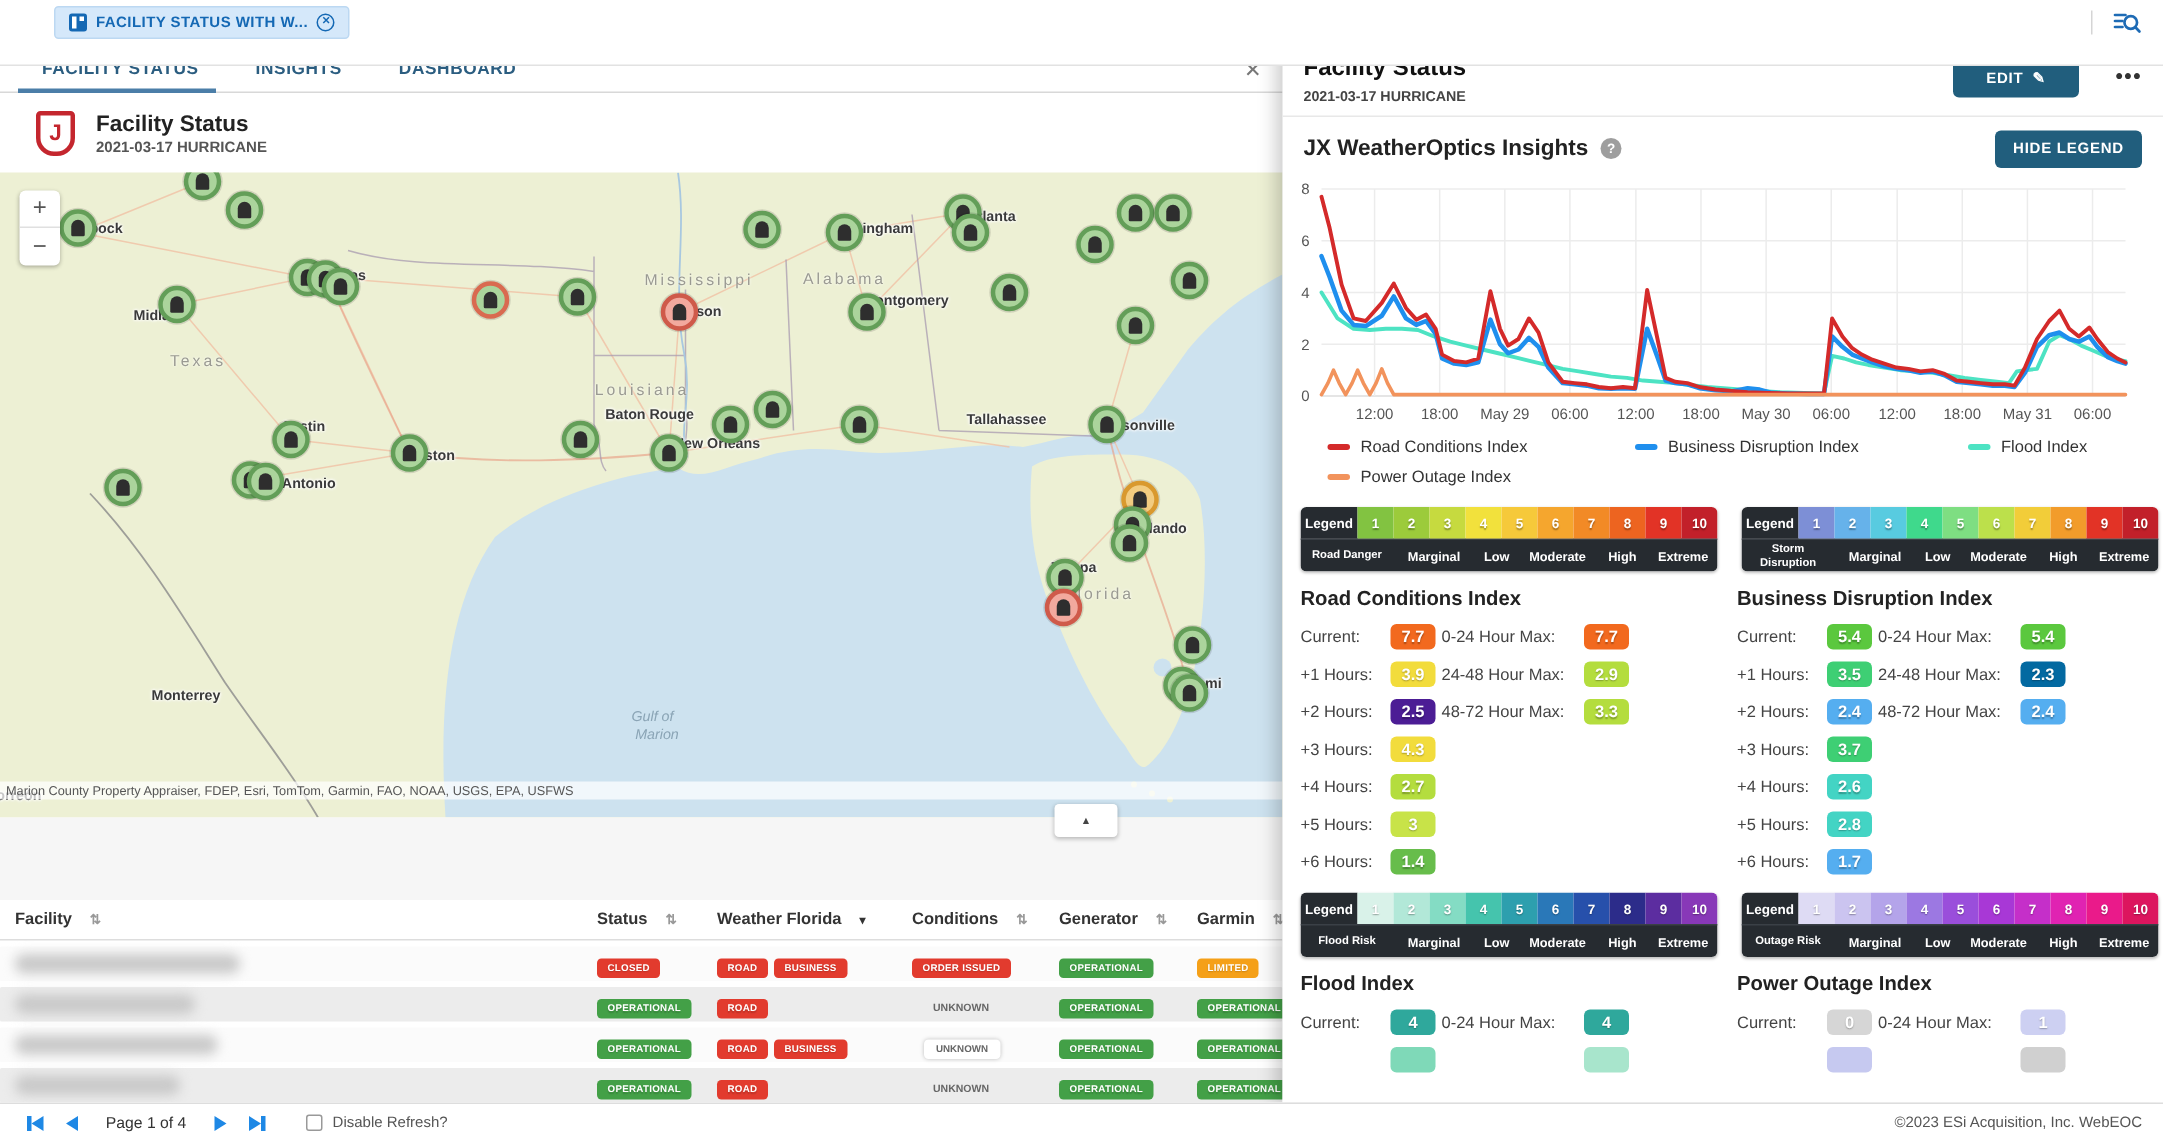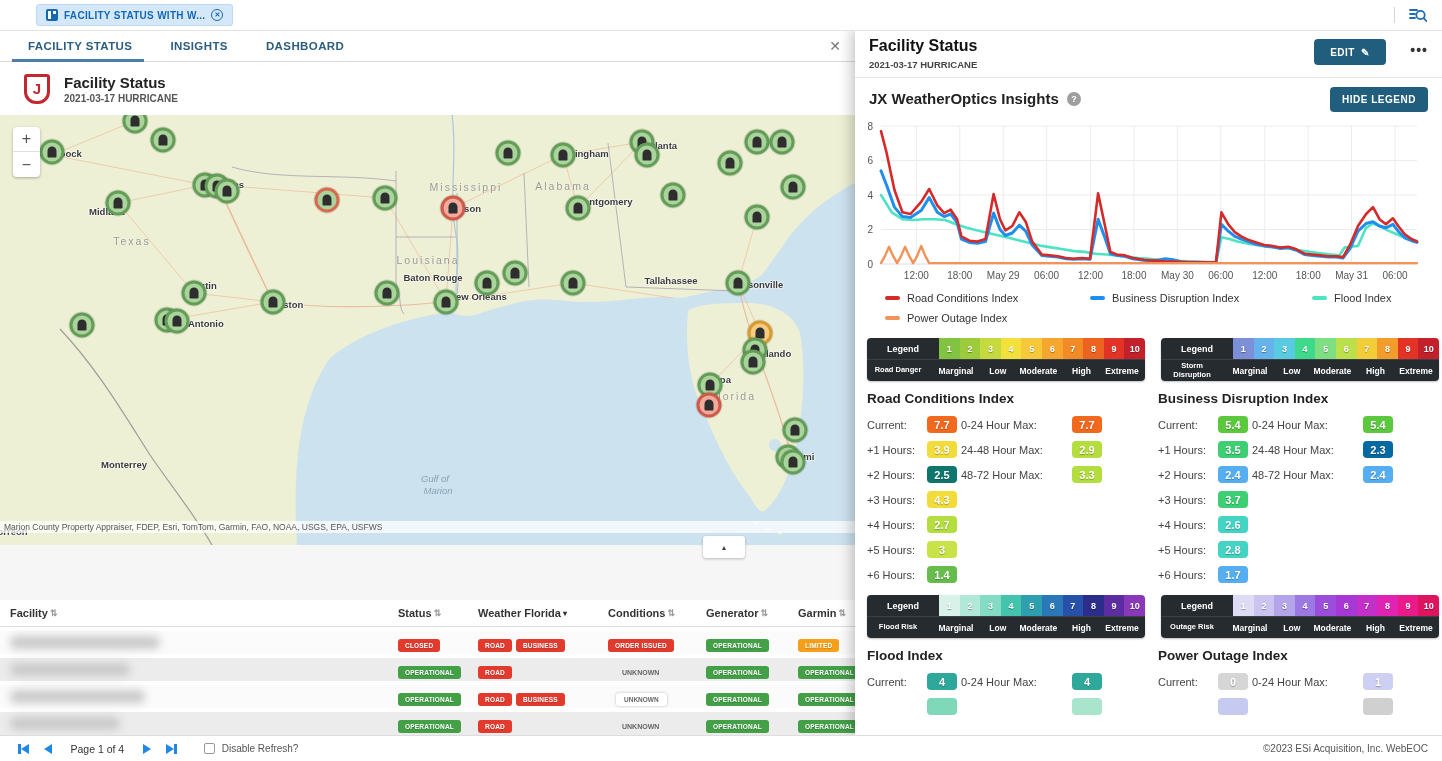--- a/index.html
+++ b/index.html
@@ -1,18 +1,18 @@
 <!DOCTYPE html>
 <html><head>
 <meta charset="utf-8">
 <style>
   *{box-sizing:border-box;margin:0;padding:0}
   html,body{width:1442px;height:761px;overflow:hidden;font-family:"Liberation Sans",sans-serif;background:#fff}
   
-  #topbar{position:absolute;top:0;left:0;right:0;height:31px;background:#fff;border-bottom:1px solid #e2e2e2;z-index:30}
+  #topbar{position:absolute;top:0;left:0;right:0;height:44px;background:#fff;border-bottom:1px solid #e2e2e2;z-index:30}
   #board-tab{position:absolute;left:36px;top:4px;height:22px;background:#d5e8fa;border:1px solid #bcd8f2;border-radius:3px;display:flex;align-items:center;gap:6px;padding:0 9px;cursor:pointer}
   #board-tab .bicon{width:12px;height:12px;background:#1468b4;border-radius:2px;position:relative}
   #board-tab .bicon:before{content:"";position:absolute;left:2px;top:2px;width:3px;height:8px;background:#fff}
   #board-tab .bicon:after{content:"";position:absolute;left:7px;top:2px;width:3px;height:3px;background:#fff}
   #board-tab .tlabel{font-size:10px;font-weight:bold;color:#1468b4;letter-spacing:.3px}
   #board-tab .tclose{width:12px;height:12px;border:1.2px solid #1468b4;border-radius:50%;color:#1468b4;font-size:7px;line-height:10px;text-align:center;font-weight:bold}
   #top-search{position:absolute;right:14px;top:5px;width:20px;height:20px;cursor:pointer}
   #top-search:before{content:"";position:absolute;left:-14px;top:2px;width:1px;height:16px;background:#d5d5d5}
   
   #left{position:absolute;top:30px;left:0;width:855px;height:705px;background:#fff}
@@ -41,65 +41,65 @@
   #zoomctl div{height:25px;display:flex;align-items:center;justify-content:center;font-size:16px;color:#555;cursor:pointer}
   #zoomctl div:first-child{border-bottom:1px solid #e0e0e0}
   #attrib{position:absolute;left:0;bottom:12px;right:0;background:rgba(255,255,255,.72);font-size:8.5px;color:#555;padding:1px 4px;z-index:5}
   
   #strip{position:relative;height:55px;background:#f6f6f6}
   #collapse-btn{position:absolute;left:703px;top:-9px;width:42px;height:22px;background:#fff;border-radius:3px;box-shadow:0 1px 3px rgba(0,0,0,.25);display:flex;align-items:center;justify-content:center;font-size:7px;color:#444;cursor:pointer;z-index:7}
   
   #ftable{height:135px;overflow:hidden;background:#fff}
   .trow{display:grid;grid-template-columns:388px 80px 130px 98px 92px 1fr;align-items:center;padding-left:10px}
   .thead{height:27px;border-bottom:1px solid #ddd;font-size:11px;font-weight:bold;color:#333}
-  .thead .hcell{display:flex;align-items:center;gap:2px;cursor:pointer}
+  .thead .hcell{display:flex;align-items:center;gap:12px;cursor:pointer}
   .sorticon{font-size:9px;color:#999}
   .sorticon.down{color:#333;font-size:8px}
   .tdata{height:23px;margin-top:4px;border-radius:1px}
   .tdata:nth-child(even){background:#ececec}
   .tdata:nth-child(odd){background:#fbfbfb}
   .badge{display:inline-block;font-size:6.5px;font-weight:bold;color:#fff;border-radius:3px;padding:3px 7px;letter-spacing:.2px;margin-right:4px;text-shadow:0 1px 1px rgba(0,0,0,.2)}
   .evtext{font-size:7px;font-weight:bold;color:#666;padding-left:14px}
   .evpill{display:inline-block;font-size:6.5px;font-weight:bold;color:#666;background:#fff;border-radius:3px;padding:3px 8px;box-shadow:0 0 3px rgba(0,0,0,.25);margin-left:8px}
   .blurblob{height:13px;border-radius:6px;background:#c9c9c9;filter:blur(4px)}
   
   #panel{position:absolute;top:30px;left:855px;width:587px;height:705px;background:#fff;box-shadow:-4px 0 12px rgba(0,0,0,.22);z-index:10;overflow:hidden}
   #panel-header{position:relative;height:48px;border-bottom:1px solid #e8e8e8}
   #panel-header .pt{position:absolute;left:14px;top:7px;font-size:16px;font-weight:bold;color:#111}
   #panel-header .ps{position:absolute;left:14px;top:29px;font-size:9.5px;font-weight:bold;color:#444}
   .tealbtn{background:#215e7d;color:#fff;font-size:10px;font-weight:bold;letter-spacing:.5px;border:none;border-radius:4px;display:flex;align-items:center;justify-content:center;gap:6px;cursor:pointer}
-  #edit-btn{position:absolute;right:56px;top:9px;width:72px;height:26px}
+  #edit-btn{position:absolute;right:56px;top:9px;width:84px;height:26px}
   #more-btn{position:absolute;right:14px;top:12px;font-size:14px;font-weight:bold;color:#333;letter-spacing:1px;cursor:pointer}
   #insights-row{position:relative;height:42px}
   #insights-row .it{position:absolute;left:14px;top:12px;font-size:15px;font-weight:bold;color:#222}
   #help-icon{position:absolute;left:212px;top:14px;width:14px;height:14px;border-radius:50%;background:#9e9e9e;color:#fff;font-size:9px;font-weight:bold;text-align:center;line-height:14px;cursor:pointer}
   #hide-legend-btn{position:absolute;right:14px;top:9px;width:98px;height:25px}
   
   #chart-wrap{position:relative;height:168px}
   #chart-legend{padding:4px 0 0 30px;display:grid;grid-template-columns:205px 222px auto;row-gap:8px;font-size:11px;color:#333}
   .litem{display:flex;align-items:center;gap:7px}
   .lswatch{width:15px;height:4px;border-radius:2px}
   
   .scalegrid{display:grid;grid-template-columns:278px 278px;column-gap:16px;padding:0 0 0 12px;margin-top:14px}
   .scale{border-radius:4px;overflow:hidden;font-weight:bold;box-shadow:0 1px 2px rgba(0,0,0,.25)}
   .scale .r1{display:flex;height:21px}
-  .scale .r1 .lg{width:72px;background:#262b30;color:#fff;font-size:9px;display:flex;align-items:center;justify-content:center}
+  .scale .r1 .lg{width:38px;background:#262b30;color:#fff;font-size:9px;display:flex;align-items:center;justify-content:center}
   .scale .r1 .num{flex:1;display:flex;align-items:center;justify-content:center;font-size:9px;color:#fff;text-shadow:0 1px 1px rgba(0,0,0,.35)}
   .scale .r2{display:flex;height:22px;background:#262b30;color:#fff;border-top:1px solid #3a4046}
   .scale .r2 .nm{width:62px;font-size:7.5px;line-height:1.15;display:flex;align-items:center;justify-content:center;text-align:center;white-space:pre-line}
   .scale .r2 .bd{display:flex;align-items:center;justify-content:center;font-size:8.5px}
   
   .idxgrid{display:grid;grid-template-columns:291px 284px;padding-left:12px}
   .idxsec .ititle{font-size:13.5px;font-weight:bold;color:#222;margin:10px 0 6px 0}
   .irow{display:flex;align-items:center;height:25px}
   .ilabel{width:60px;font-size:11px;color:#444}
   .chip{min-width:30px;height:17px;border-radius:4px;color:#fff;font-size:11px;font-weight:bold;display:flex;align-items:center;justify-content:center;text-shadow:0 1px 1px rgba(0,0,0,.3);padding:0 4px}
   .icols{display:flex}
   .icol2{margin-left:4px}
-  .ilabel.wide{width:111px}
+  .ilabel.wide{width:95px}
   
   #footer{position:absolute;left:0;right:0;bottom:0;height:26px;background:#fff;border-top:1px solid #ddd;z-index:40;display:flex;align-items:center;justify-content:space-between;padding:0 14px 0 18px}
   #pager{display:flex;align-items:center;gap:15px}
   .pbtn{display:flex;align-items:center;cursor:pointer}
   .tri-l{width:0;height:0;border-top:5px solid transparent;border-bottom:5px solid transparent;border-right:8px solid #1e88e5}
   .tri-r{width:0;height:0;border-top:5px solid transparent;border-bottom:5px solid transparent;border-left:8px solid #1e88e5}
   .pbar{width:2.5px;height:10px;background:#1e88e5}
   #page-label{font-size:10.5px;color:#333;margin:0 4px}
   #refresh-box{display:flex;align-items:center;gap:7px;margin-left:12px;cursor:pointer}
   #refresh-box .cb{width:11px;height:11px;border:1.4px solid #999;border-radius:2px;background:#fff}
@@ -521,21 +521,21 @@
             <div class="irow">
               <span class="ilabel">Current:</span>
               <span class="chip" style="background:#f2691e">7.7</span>
             </div>
             <div class="irow">
               <span class="ilabel">+1 Hours:</span>
               <span class="chip" style="background:#f2dc3c">3.9</span>
             </div>
             <div class="irow">
               <span class="ilabel">+2 Hours:</span>
-              <span class="chip" style="background:#0f766e">2.5</span>
+              <span class="chip" style="background:#4c1d95">2.5</span>
             </div>
             <div class="irow">
               <span class="ilabel">+3 Hours:</span>
               <span class="chip" style="background:#f2dc3c">4.3</span>
             </div>
             <div class="irow">
               <span class="ilabel">+4 Hours:</span>
               <span class="chip" style="background:#b4dd3e">2.7</span>
             </div>
             <div class="irow">

